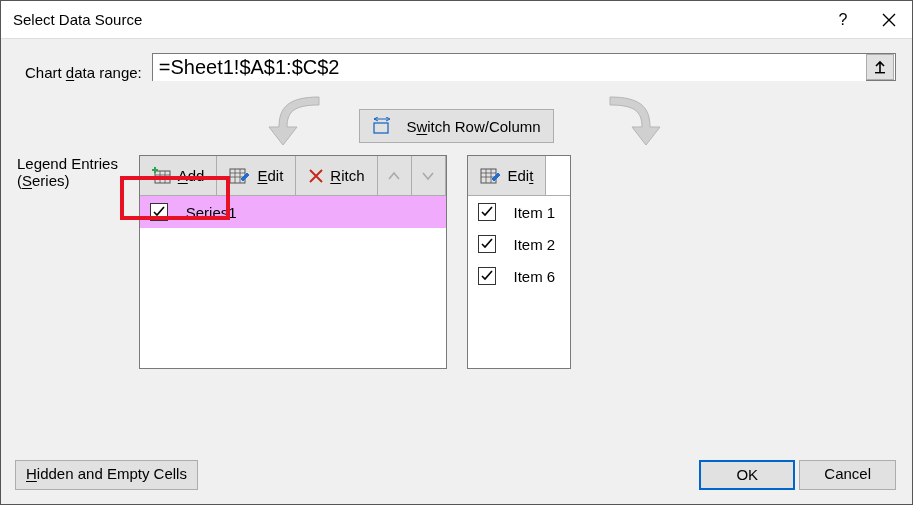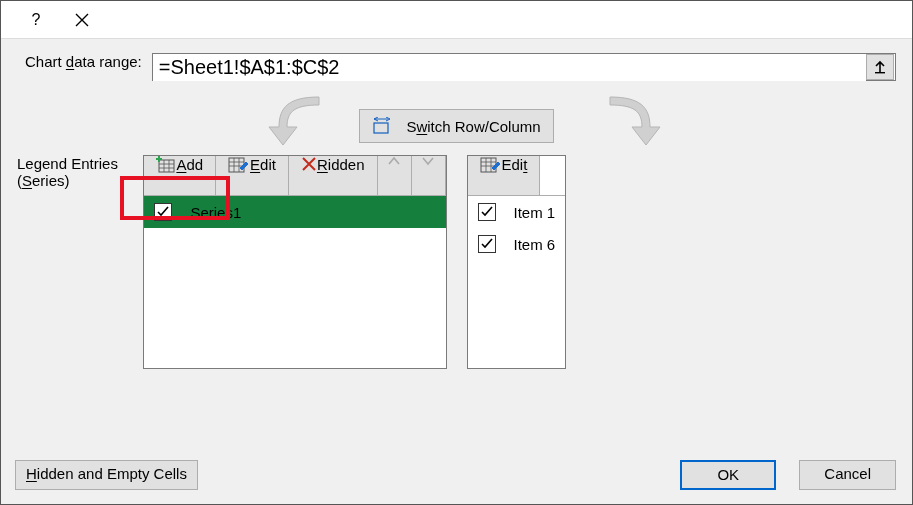--- a/index.html
+++ b/index.html
@@ -40,21 +40,21 @@
     font-family: "Segoe UI", sans-serif;
   }
   .content {
     flex: 1;
     padding: 8px 16px 0 16px;
     display: flex;
     flex-direction: column;
   }
   .range-row {
     display: flex;
-    align-items: flex-start;
+    align-items: flex-end;
     gap: 10px;
     margin: 6px 0 4px 8px;
   }
   .range-row label { white-space: nowrap; }
   .range-input {
     flex: 1;
     display: flex;
     align-items: center;
     border: 1px solid #7a7a7a;
     background: #fff;
@@ -118,20 +118,22 @@
     flex-direction: column;
   }
   .toolbar {
     display: flex;
     border-bottom: 1px solid #adadad;
     background: #e1e1e1;
     height: 40px;
   }
   .tbtn {
     display: flex;
+    align-items: center;
+    gap: 6px;
     padding: 0 12px;
     border-right: 1px solid #adadad;
     background: #e1e1e1;
   }
   .tbtn.last { border-right: none; flex:1; background:#fff; }
   .tbtn.arrow { width: 34px; justify-content: center; padding:0; }
   .tbtn.disabled { color: #888; }
   .edit-highlight {
     position: absolute;
     border: 4px solid #e81123;
@@ -142,33 +144,33 @@
     overflow: auto;
     background: #fff;
   }
   .row {
     display: flex;
     align-items: center;
     height: 32px;
     padding: 0 10px;
     gap: 18px;
   }
-  .row.sel { background: #15803d; }
+  .row.sel { background: #f0abfc; }
   .chk {
     width: 18px; height: 18px;
     border: 1.5px solid #333;
     display:inline-flex; align-items:center; justify-content:center;
     font-size: 14px;
     background:#fff;
   }
   .footer {
     display: flex;
     align-items: center;
     padding: 12px 16px 14px 14px;
-    gap: 23px;
+    gap: 4px;
   }
   .footer .spacer { flex: 1; }
   .btn {
     border: 1px solid #adadad;
     background: #e1e1e1;
     padding: 4px 24px;
     min-width: 96px;
     height: 30px;
     text-align: center;
   }
@@ -178,20 +180,21 @@
   .u { text-decoration: underline; text-underline-offset: 2px; }
   .icon { display:inline-flex; }
   .panel-wrap { position: relative; }
 </style>
 </head>
 <body>
 
 <div class="dialog">
 
   <div class="titlebar">
+    <div class="title">Select Data Source</div>
     <div class="tb-btn">?</div>
     <div class="tb-btn">
       <svg class="icon" width="14" height="14" viewBox="0 0 14 14">
           <path d="M1 1 L13 13 M13 1 L1 13" stroke="#000" stroke-width="1.4"></path>
         </svg>
     </div>
   </div>
 
   <div class="content">
 
@@ -251,21 +254,21 @@
                   <rect x="1" y="2" width="15" height="14" fill="none" stroke="#555"></rect>
                   <path d="M1 6h15M1 10h15M6 2v14M11 2v14" stroke="#555" stroke-width="0.8"></path>
                   <path d="M14 14 l6 -6 l-2 -2 l-6 6 z" fill="#1f6fd0" stroke="#1f6fd0"></path>
                 </svg>
               <span><span class="u">E</span><span>dit</span></span>
             </div>
             <div class="tbtn">
               <svg class="icon" width="16" height="16" viewBox="0 0 16 16">
                   <path d="M2 2 L14 14 M14 2 L2 14" stroke="#c42b1c" stroke-width="2"></path>
                 </svg>
-              <span><span class="u">R</span><span>idden</span></span>
+              <span><span class="u">R</span><span>itch</span></span>
             </div>
             <div class="tbtn arrow disabled">
               <svg class="icon" width="12" height="10" viewBox="0 0 12 10">
                   <path d="M1 8 L6 2 L11 8" stroke="#aaa" stroke-width="1.6" fill="none"></path>
                 </svg>
             </div>
             <div class="tbtn arrow disabled" style="border-right:1px solid #adadad">
               <svg class="icon" width="12" height="10" viewBox="0 0 12 10">
                   <path d="M1 2 L6 8 L11 2" stroke="#aaa" stroke-width="1.6" fill="none"></path>
                 </svg>
@@ -306,20 +309,28 @@
                   </svg>
                 </span>
               <span>Item 1</span>
             </div>
             <div class="row">
               <span class="chk">
                   <svg width="14" height="14" viewBox="0 0 14 14">
                     <path d="M2 7 l3 3 l7 -8" stroke="#000" stroke-width="1.6" fill="none"></path>
                   </svg>
                 </span>
+              <span>Item 2</span>
+            </div>
+            <div class="row">
+              <span class="chk">
+                  <svg width="14" height="14" viewBox="0 0 14 14">
+                    <path d="M2 7 l3 3 l7 -8" stroke="#000" stroke-width="1.6" fill="none"></path>
+                  </svg>
+                </span>
               <span>Item 6</span>
             </div>
           </div>
         </div>
       </div>
 
     </div>
   </div>
 
   <div class="footer">

